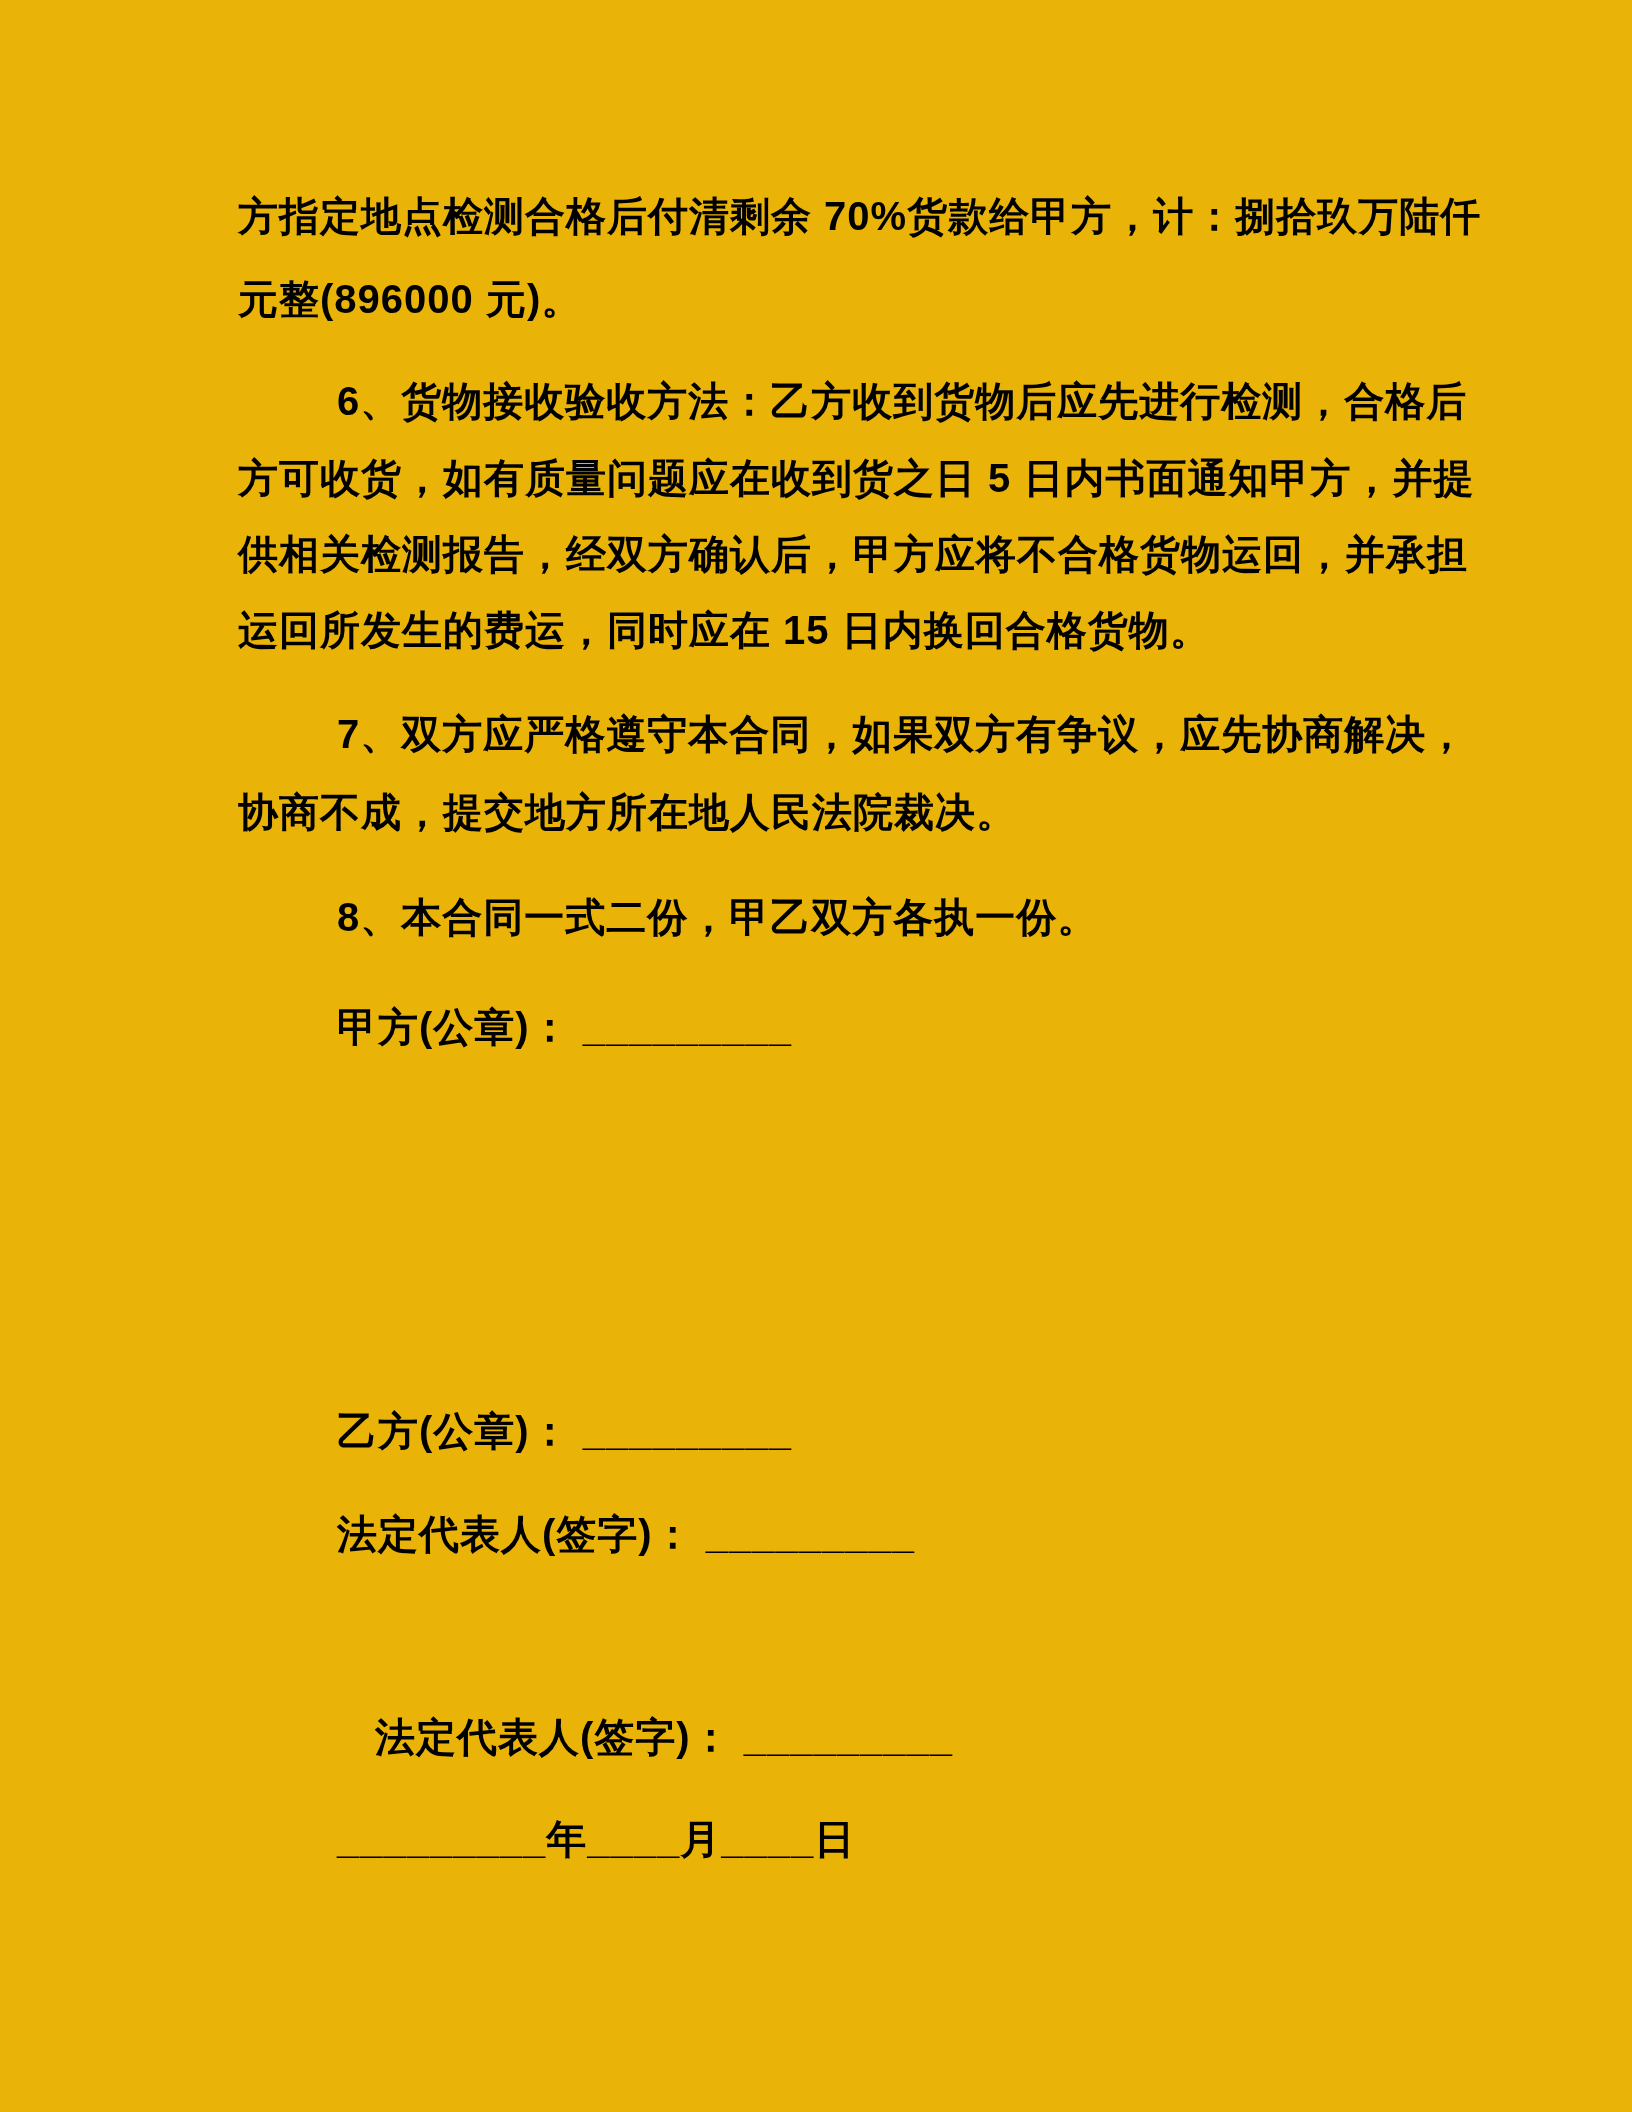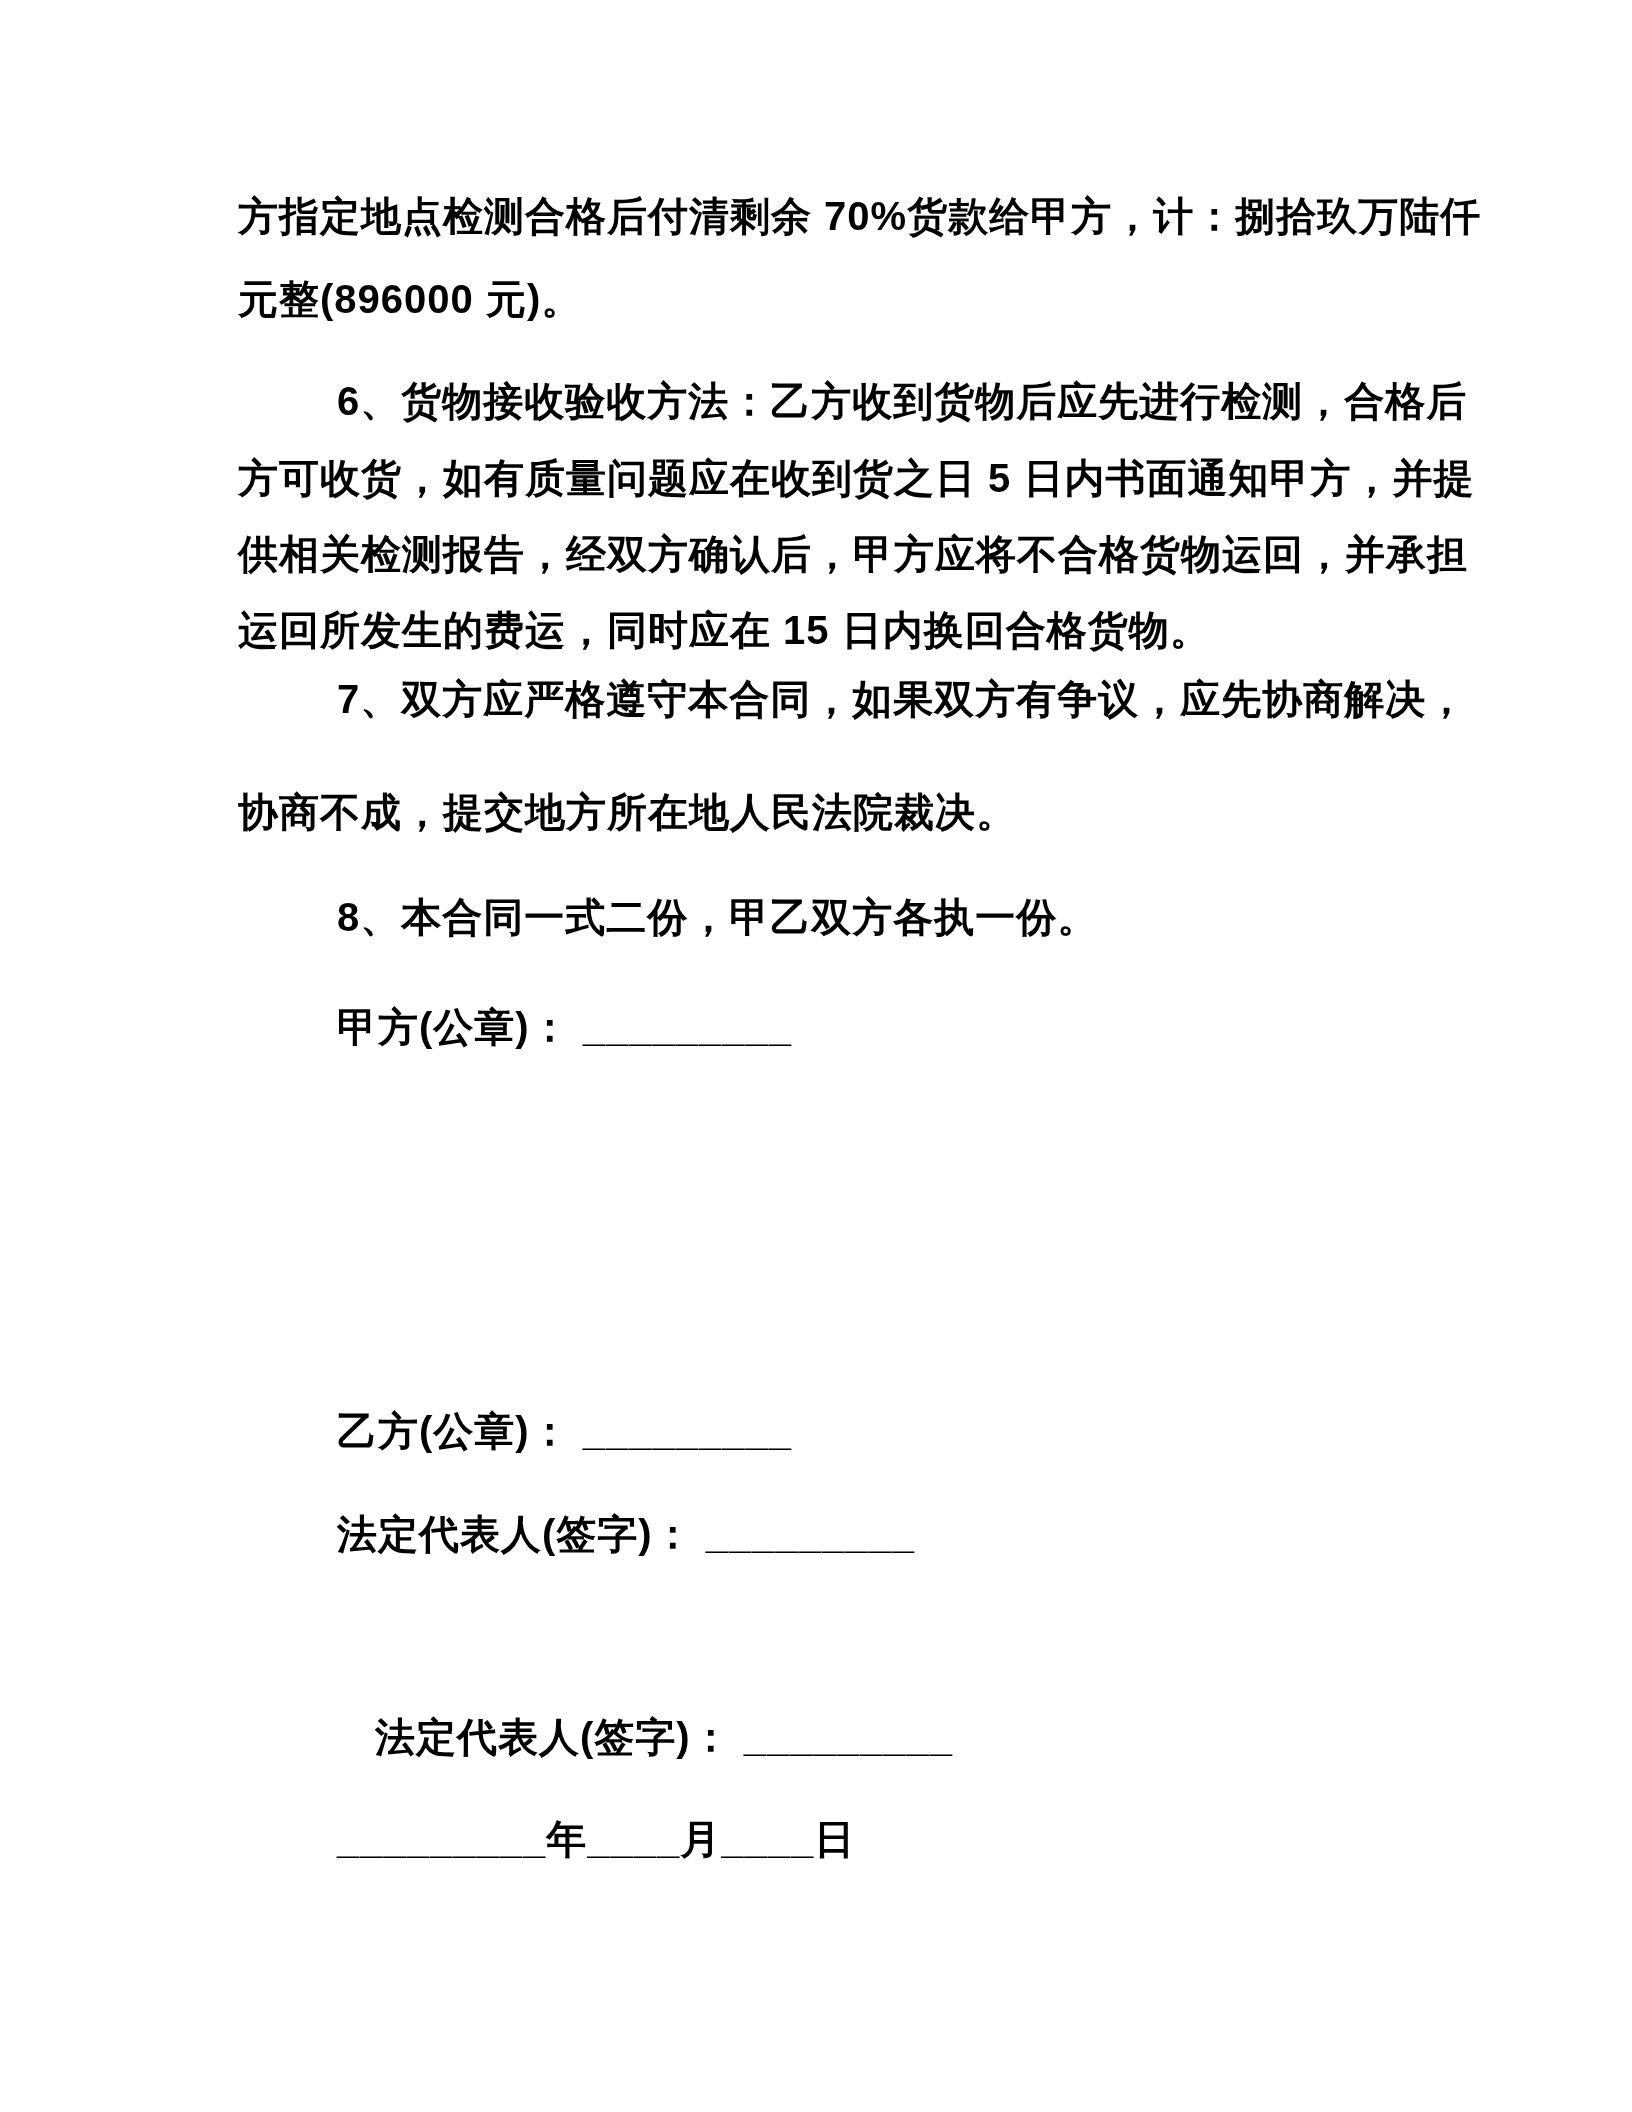--- a/index.html
+++ b/index.html
@@ -4,41 +4,41 @@
 <style>
   html, body {
     margin: 0;
     padding: 0;
     background: #e8e8e8;
   }
   .page {
     position: relative;
     width: 1632px;
     height: 2112px;
-    background: #ffffff;
+    background: #eab308;
     font-family: "Liberation Sans", "DejaVu Sans", sans-serif;
     font-weight: 700;
     color: #000000;
     overflow: hidden;
   }
   .line {
     position: absolute;
     font-size: 40px;
     line-height: 46px;
     white-space: pre;
     letter-spacing: 1px;
   }
   
   .l1  { left: 238px; top: 193px;  }
   .l2  { left: 238px; top: 276px;  }
   .l3  { left: 337px; top: 378px; text-align: center;  }
   .l4  { left: 238px; top: 455px;  }
   .l5  { left: 238px; top: 531px;  }
   .l6  { left: 238px; top: 607px;  }
-  .l7  { left: 337px; top: 676px;  }
+  .l7  { left: 337px; top: 711px;  }
   .l8  { left: 238px; top: 789px;  }
   .l9  { left: 337px; top: 894px;  }
   .l10 { left: 337px; top: 1004px; text-align: right; }
   .l11 { left: 337px; top: 1408px; }
   .l12 { left: 337px; top: 1511px; }
   .l13 { left: 375px; top: 1714px; }
   .l14 { left: 337px; top: 1816px; }
 </style>
 </head>
 <body>

